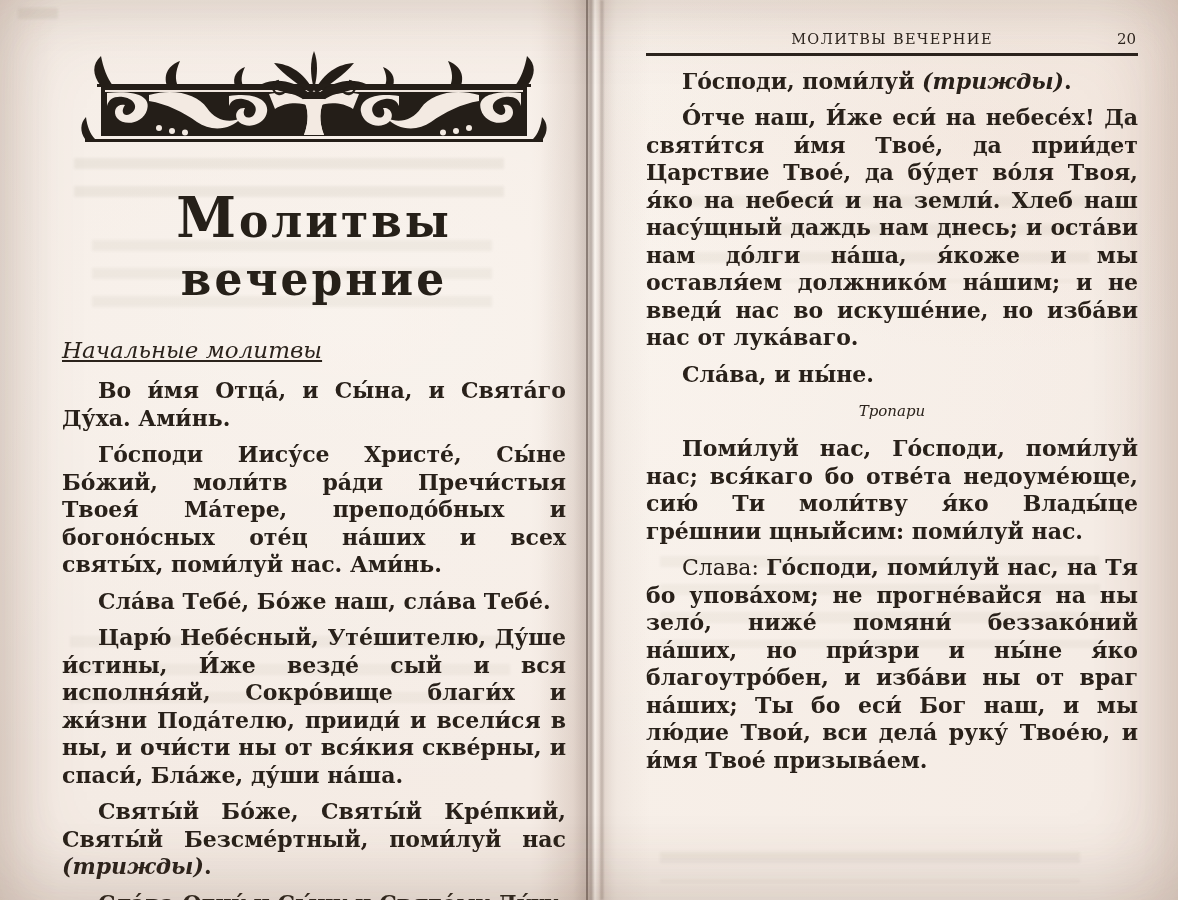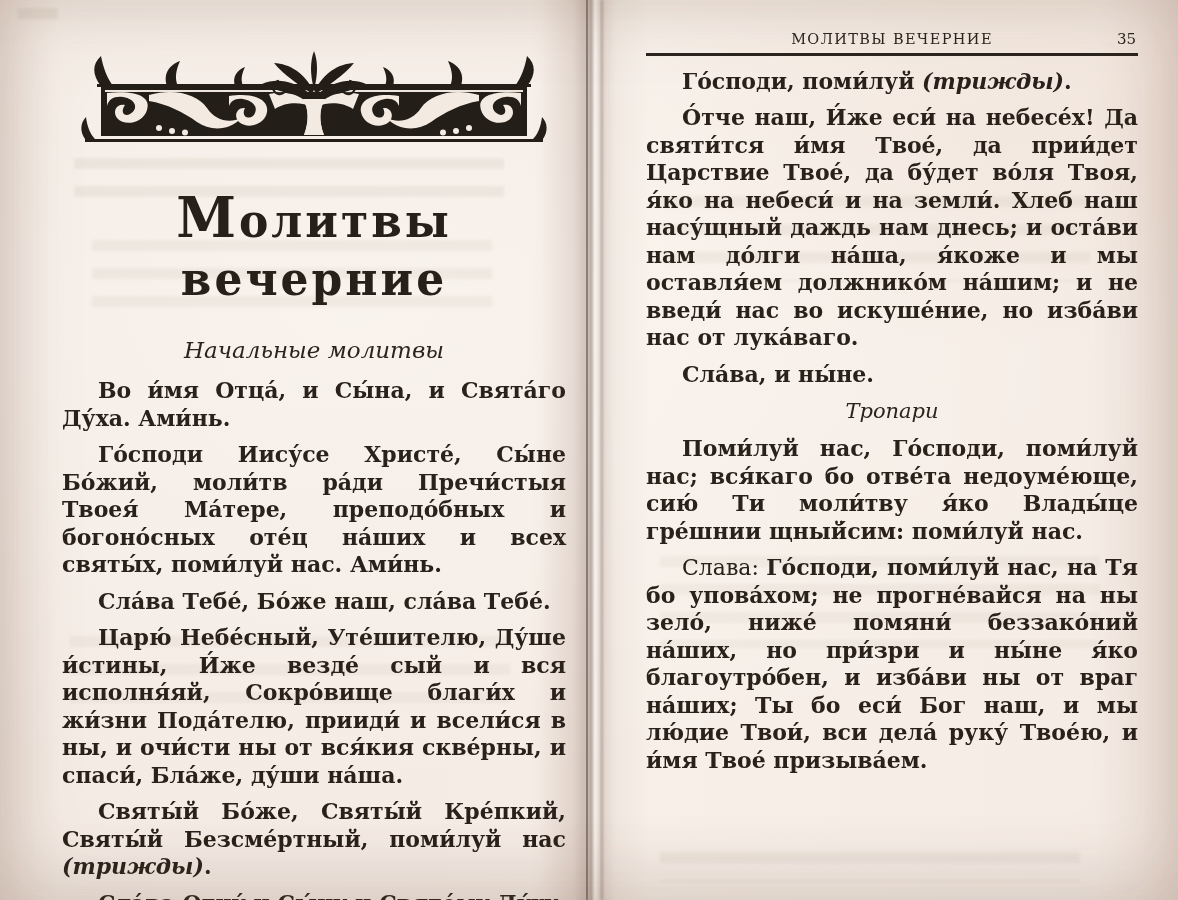--- a/index.html
+++ b/index.html
@@ -54,22 +54,22 @@
 
   
   .ornament{display:block;width:470px;height:106px;margin:0 auto;}
   .title{
     margin:38px 0 0 0;text-align:center;font-weight:700;
     font-size:44px;line-height:56px;letter-spacing:3px;color:#262019;
     transform:scaleY(1.04);
   }
   .title::first-letter{font-size:54px;}
   .subtitle{
-    margin:30px 0 0 0;text-align:center;font-style:italic;font-weight:400;
-    font-size:23px;line-height:28px;color:#2b231c;
+    margin:30px 0 0 0;text-align:left;font-style:italic;font-weight:400;
+    font-size:23px;line-height:28px;color:#2b231c;text-decoration:underline;
   }
   .prayer-body{margin-top:13px;}
   .page-right .prayer-body{margin-top:10px;}
 
   p.para{
     margin:0 0 9px 0;font-size:22px;line-height:27.5px;font-weight:700;
     text-align:justify;text-indent:36px;color:#29211a;
   }
   .seg-bold{font-weight:700;}
   .seg-italic{font-style:italic;font-weight:700;}
@@ -80,21 +80,21 @@
     position:relative;height:22px;margin:0 2px 0 2px;
     font-size:14.5px;letter-spacing:1.4px;color:#2a231d;font-weight:400;
     text-align:center;line-height:22px;
   }
   .running-head .folio{
     position:absolute;right:0;top:0;font-size:15px;letter-spacing:0;
   }
   .head-rule{height:2.5px;background:#2a231d;margin:3px 0 12px 0;}
   .section-heading{
     margin:8px 0 9px 0;text-align:center;font-style:italic;font-weight:400;
-    font-size:21px;line-height:28px;color:#2b231c;
+    font-size:15px;line-height:28px;color:#2b231c;
   }
 </style>
 </head>
 <body>
 
 <div class="spread">
 
   <div class="ghost" style="left:74px;top:158px;width:430px;height:52px;opacity:.085;"></div>
   <div class="ghost" style="left:92px;top:240px;width:400px;height:78px;opacity:.07;"></div>
   <div class="ghost" style="left:70px;top:636px;width:440px;height:84px;opacity:.06;"></div>
@@ -155,21 +155,21 @@
         <p class="para"><span class="seg-bold">Сла́ва Тебе́, Бо́же наш, сла́ва Тебе́.</span></p>
         <p class="para"><span class="seg-bold">Царю́ Небе́сный, Уте́шителю, Ду́ше и́стины, И́же везде́ сый и вся исполня́яй, Сокро́вище благи́х и жи́зни Пода́телю, прииди́ и всели́ся в ны, и очи́сти ны от вся́кия скве́рны, и спаси́, Бла́же, ду́ши на́ша.</span></p>
         <p class="para"><span class="seg-bold">Святы́й Бо́же, Святы́й Кре́пкий, Святы́й Безсме́ртный, поми́луй нас </span><span class="seg-italic">(трижды)</span><span class="seg-bold">.</span></p>
         <p class="para"><span class="seg-bold">Сла́ва Отцу́ и Сы́ну и Свято́му Ду́ху, и ны́не и при́сно и во ве́ки веко́в. Ами́нь.</span></p>
       </div>
   </div>
 
   <div class="page page-right">
     <div class="running-head">
       <span>МОЛИТВЫ ВЕЧЕРНИЕ</span>
-      <span class="folio">35</span>
+      <span class="folio">20</span>
     </div>
     <div class="head-rule"></div>
 
     <div class="prayer-body">
         <p class="para"><span class="seg-bold">Го́споди, поми́луй </span><span class="seg-italic">(трижды)</span><span class="seg-bold">.</span></p>
         <p class="para"><span class="seg-bold">О́тче наш, И́же еси́ на небесе́х! Да святи́тся и́мя Твое́, да прии́дет Царствие Твое́, да бу́дет во́ля Твоя, я́ко на небеси́ и на земли́. Хлеб наш насу́щный даждь нам днесь; и оста́ви нам до́лги на́ша, я́коже и мы оставля́ем должнико́м на́шим; и не введи́ нас во искуше́ние, но изба́ви нас от лука́ваго.</span></p>
         <p class="para"><span class="seg-bold">Сла́ва, и ны́не.</span></p>
       </div>
 
     <h3 class="section-heading">Тропари</h3>

